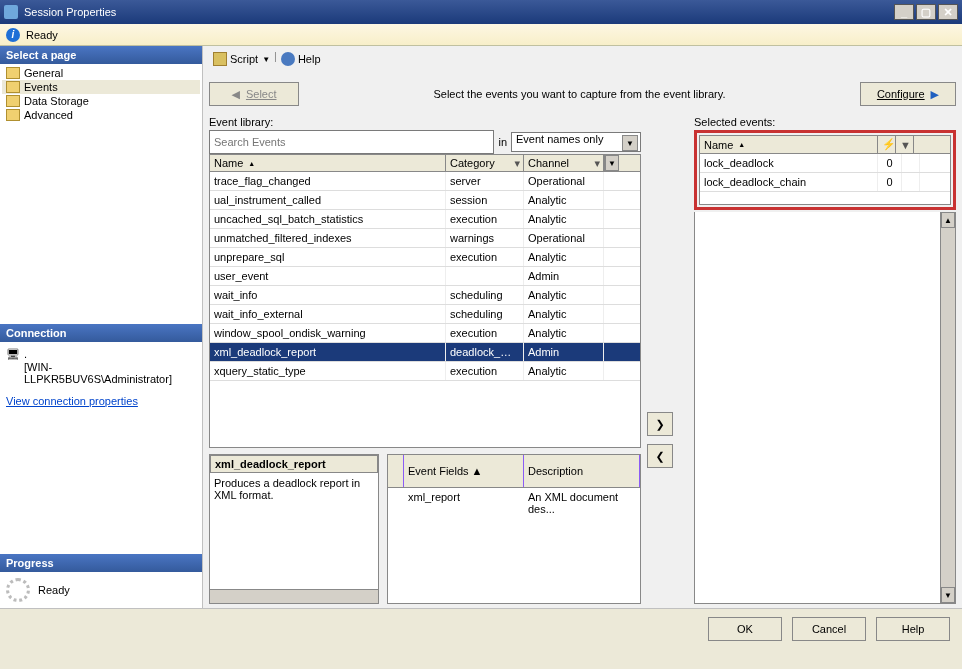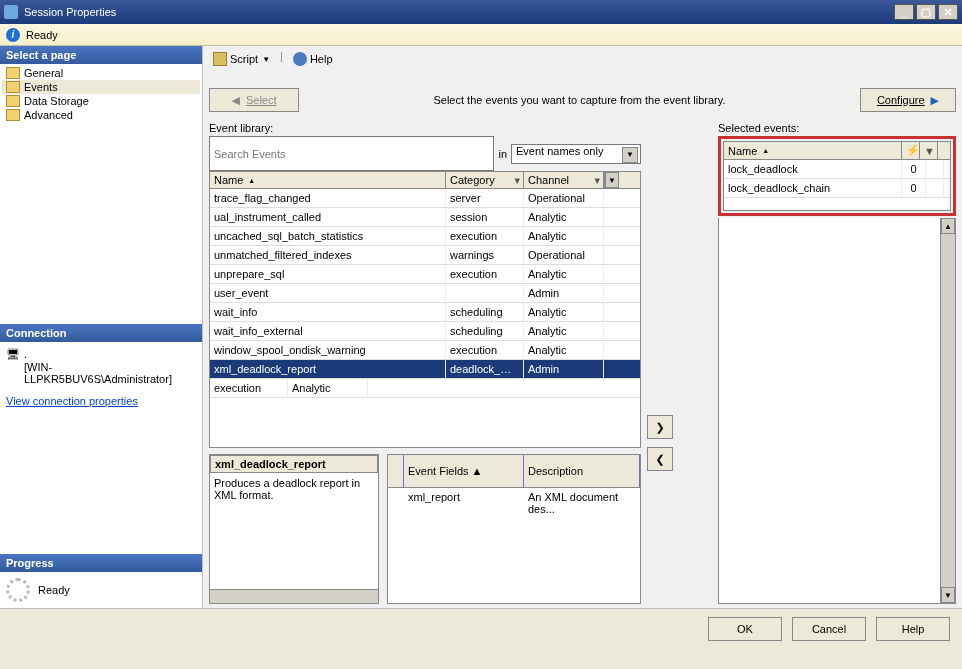--- a/index.html
+++ b/index.html
@@ -15,34 +15,34 @@
 .lh{background:linear-gradient(#4a75c3,#345a9c);color:#fff;font-weight:bold;padding:3px 6px}
 .navlist{padding:2px 2px;background:#fff;flex:0 0 auto}
 .navitem{display:flex;align-items:center;padding:1px 4px;cursor:default}
 .navitem.selected{background:#ece9d8}
 .navitem .nicon{width:14px;height:12px;margin-right:4px;background:#f0d070;border:1px solid #b09030;display:inline-block}
 .connbox{background:#fff;padding:6px;font-size:11px;flex:1}
 .link{color:#0044cc;text-decoration:underline;cursor:pointer;display:inline-block;margin-top:10px}
 .progress{background:#fff;padding:6px;display:flex;align-items:center}
 .progress .spin{width:24px;height:24px;border:3px dotted #bcbcbc;border-radius:50%;margin-right:8px}
 .rightcol{flex:1;background:#f0f0f0;display:flex;flex-direction:column;padding:4px 6px}
-.toolbar{display:flex;align-items:flex-start;margin-bottom:16px;gap:6px}
+.toolbar{display:flex;align-items:flex-start;margin-bottom:10px;}
 .tbtn{background:#f0f0f0;border:none;padding:2px 4px;display:flex;align-items:center;cursor:default}
 .tbtn .ti{width:14px;height:14px;margin-right:3px;display:inline-block}
 .wizrow{display:flex;align-items:center;margin:4px 0 10px 0}
 .backbtn{width:90px;height:24px;background:#ece9d8;border:1px solid #888;display:flex;align-items:center;justify-content:center;gap:6px;color:#888}
 .cfgbtn{width:96px;height:24px;background:#ece9d8;border:1px solid #888;display:flex;align-items:center;justify-content:center;gap:6px;margin-left:auto;cursor:default}
 .mainsplit{display:flex;flex:1;gap:4px;min-height:0}
 .libcol{width:432px;display:flex;flex-direction:column;min-height:0}
-.selcol{width:238px;display:flex;flex-direction:column;min-height:0;margin-left:auto}
+.selcol{width:262px;display:flex;flex-direction:column;min-height:0;margin-left:auto}
 .midbtns{width:30px;display:flex;flex-direction:column;gap:8px;justify-content:center;align-items:center}
 .mbtn{width:26px;height:24px;background:#ece9d8;border:1px solid #888;display:flex;align-items:center;justify-content:center;cursor:default}
 .label{margin-bottom:2px}
 .searchrow{display:flex;align-items:center;gap:4px}
-.searchrow input{flex:1;height:35px;border:1px solid #7a7a7a;padding:0 4px;color:#888}
+.searchrow input{flex:1;height:24px;border:1px solid #7a7a7a;padding:0 4px;color:#888}
 .combo{height:20px;border:1px solid #7a7a7a;background:#fff;display:flex;padding:0 16px 0 4px;position:relative;min-width:130px}
 .combo::after{content:"▼";position:absolute;right:2px;top:2px;width:14px;height:14px;background:#d4d0c8;border:1px solid #888;display:flex;align-items:center;justify-content:center;font-size:8px}
 .grid{border:1px solid #888;background:#fff;margin-top:0;display:flex;flex-direction:column;min-height:0}
 .gh{display:flex;background:#ece9d8;border-bottom:1px solid #888}
 .gh .col{border-right:1px solid #888;padding:2px 4px;display:flex;align-items:center;gap:3px;font-weight:normal}
 .gh .sort::after{content:"▲";font-size:7px;margin-left:2px}
 .gbody{overflow-y:auto;flex:1}
 .grow{display:flex;border-bottom:1px solid #ddd}
 .grow.sel{background:#1b3a7a;color:#fff}
 .grow .cell{padding:3px 4px;border-right:1px solid #eee;overflow:hidden;text-overflow:ellipsis;white-space:nowrap}
@@ -221,20 +221,21 @@
                 <div class="cell c-name">window_spool_ondisk_warning</div>
                 <div class="cell c-cat">execution</div>
                 <div class="cell c-chan">Analytic</div>
               </div>
               <div class="grow sel">
                 <div class="cell c-name">xml_deadlock_report</div>
                 <div class="cell c-cat">deadlock_mo...</div>
                 <div class="cell c-chan">Admin</div>
               </div>
               <div class="grow">
+                <div class="cell c-name">xquery_static_type</div>
                 <div class="cell c-cat">execution</div>
                 <div class="cell c-chan">Analytic</div>
               </div>
             </div>
         </div>
 
         <div class="bottomsplit">
           <div class="descbox">
             <div class="dh">
                 <b>xml_deadlock_report</b>

